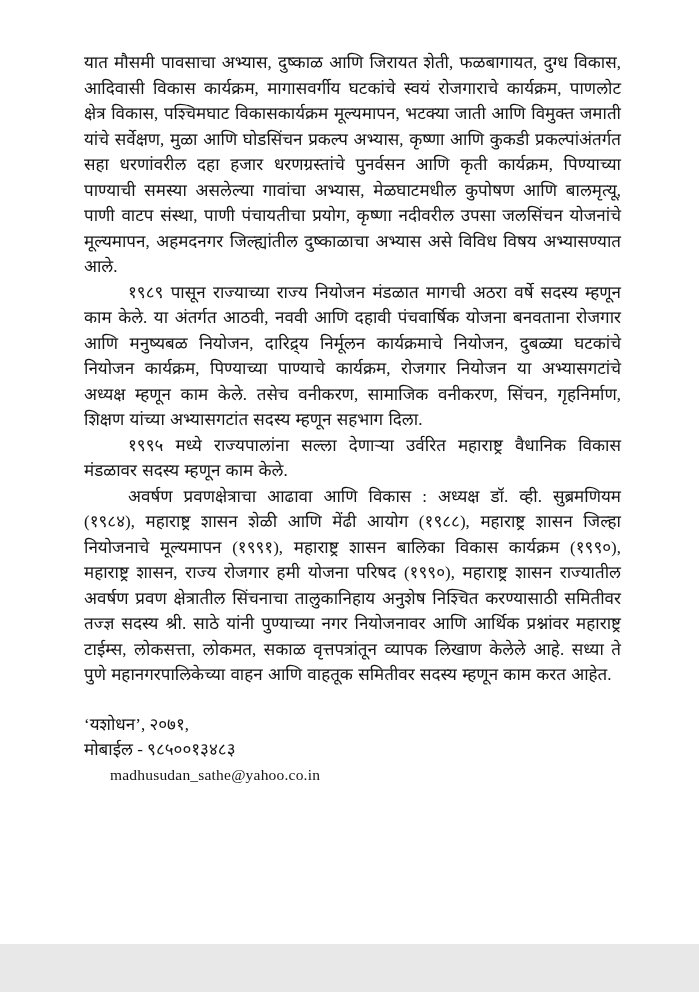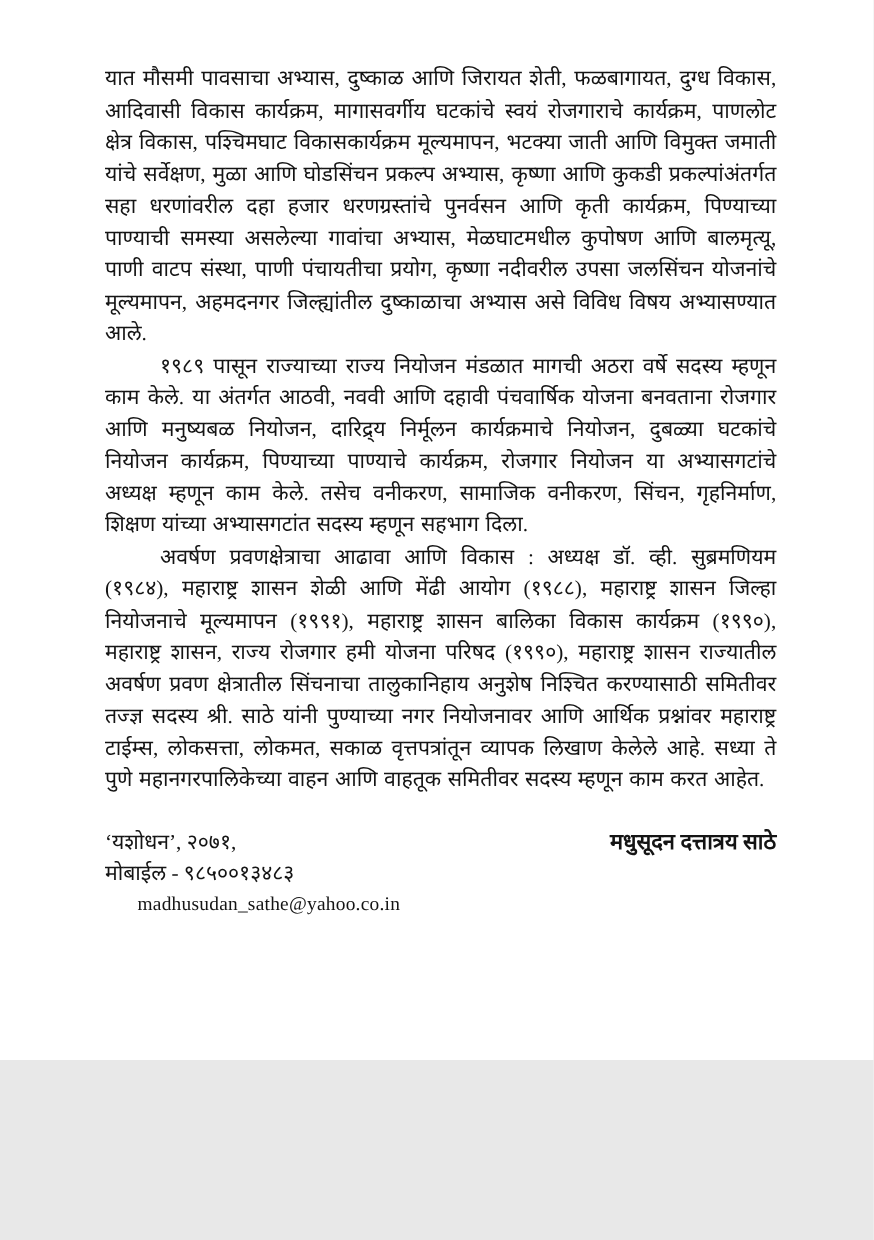--- a/index.html
+++ b/index.html
@@ -3,21 +3,21 @@
 <meta charset="utf-8">
 <style>
   html, body {
     margin: 0;
     padding: 0;
     background: #e8e8e8;
   }
   .page {
     position: relative;
     width: 699px;
-    height: 848px;
+    height: 944px;
     margin: 0 auto;
     background: #ffffff;
     box-sizing: border-box;
     padding: 50px 78px 30px 84px;
     font-family: "Liberation Serif", "DejaVu Serif", serif;
     color: #141414;
     overflow: hidden;
   }
   .body-text {
     display: block;
@@ -58,25 +58,25 @@
   }
 </style>
 </head>
 <body>
 
 <div class="page">
 
   <main class="body-text">
     <p class="para">यात मौसमी पावसाचा अभ्यास, दुष्काळ आणि जिरायत शेती, फळबागायत, दुग्ध विकास, आदिवासी विकास कार्यक्रम, मागासवर्गीय घटकांचे स्वयं रोजगाराचे कार्यक्रम, पाणलोट क्षेत्र विकास, पश्चिमघाट विकासकार्यक्रम मूल्यमापन, भटक्या जाती आणि विमुक्त जमाती यांचे सर्वेक्षण, मुळा आणि घोडसिंचन प्रकल्प अभ्यास, कृष्णा आणि कुकडी प्रकल्पांअंतर्गत सहा धरणांवरील दहा हजार धरणग्रस्तांचे पुनर्वसन आणि कृती कार्यक्रम, पिण्याच्या पाण्याची समस्या असलेल्या गावांचा अभ्यास, मेळघाटमधील कुपोषण आणि बालमृत्यू, पाणी वाटप संस्था, पाणी पंचायतीचा प्रयोग, कृष्णा नदीवरील उपसा जलसिंचन योजनांचे मूल्यमापन, अहमदनगर जिल्ह्यांतील दुष्काळाचा अभ्यास असे विविध विषय अभ्यासण्यात आले.</p>
     <p class="para indent">१९८९ पासून राज्याच्या राज्य नियोजन मंडळात मागची अठरा वर्षे सदस्य म्हणून काम केले. या अंतर्गत आठवी, नववी आणि दहावी पंचवार्षिक योजना बनवताना रोजगार आणि मनुष्यबळ नियोजन, दारिद्र्य निर्मूलन कार्यक्रमाचे नियोजन, दुबळ्या घटकांचे नियोजन कार्यक्रम, पिण्याच्या पाण्याचे कार्यक्रम, रोजगार नियोजन या अभ्यासगटांचे अध्यक्ष म्हणून काम केले. तसेच वनीकरण, सामाजिक वनीकरण, सिंचन, गृहनिर्माण, शिक्षण यांच्या अभ्यासगटांत सदस्य म्हणून सहभाग दिला.</p>
+    <p class="para indent">१९९५ मध्ये राज्यपालांना सल्ला देणाऱ्या उर्वरित महाराष्ट्र वैधानिक विकास मंडळावर सदस्य म्हणून काम केले.</p>
     <p class="para indent">अवर्षण प्रवणक्षेत्राचा आढावा आणि विकास : अध्यक्ष डॉ. व्ही. सुब्रमणियम (१९८४), महाराष्ट्र शासन शेळी आणि मेंढी आयोग (१९८८), महाराष्ट्र शासन जिल्हा नियोजनाचे मूल्यमापन (१९९१), महाराष्ट्र शासन बालिका विकास कार्यक्रम (१९९०), महाराष्ट्र शासन, राज्य रोजगार हमी योजना परिषद (१९९०), महाराष्ट्र शासन राज्यातील अवर्षण प्रवण क्षेत्रातील सिंचनाचा तालुकानिहाय अनुशेष निश्चित करण्यासाठी समितीवर तज्ज्ञ सदस्य श्री. साठे यांनी पुण्याच्या नगर नियोजनावर आणि आर्थिक प्रश्नांवर महाराष्ट्र टाईम्स, लोकसत्ता, लोकमत, सकाळ वृत्तपत्रांतून व्यापक लिखाण केलेले आहे. सध्या ते पुणे महानगरपालिकेच्या वाहन आणि वाहतूक समितीवर सदस्य म्हणून काम करत आहेत.</p>
   </main>
 
   <footer class="footer">
     <div class="footer-row">
       <span class="footer-line">‘यशोधन’, २०७१,</span>
-      <span class="author-name">मधुसूदन दत्तात्रय साठे</span>
     </div>
     <span class="footer-line">मोबाईल - ९८५००१३४८३</span>
     <span class="footer-line email">madhusudan_sathe@yahoo.co.in</span>
   </footer>
 
 </div>
 
 </body></html>

